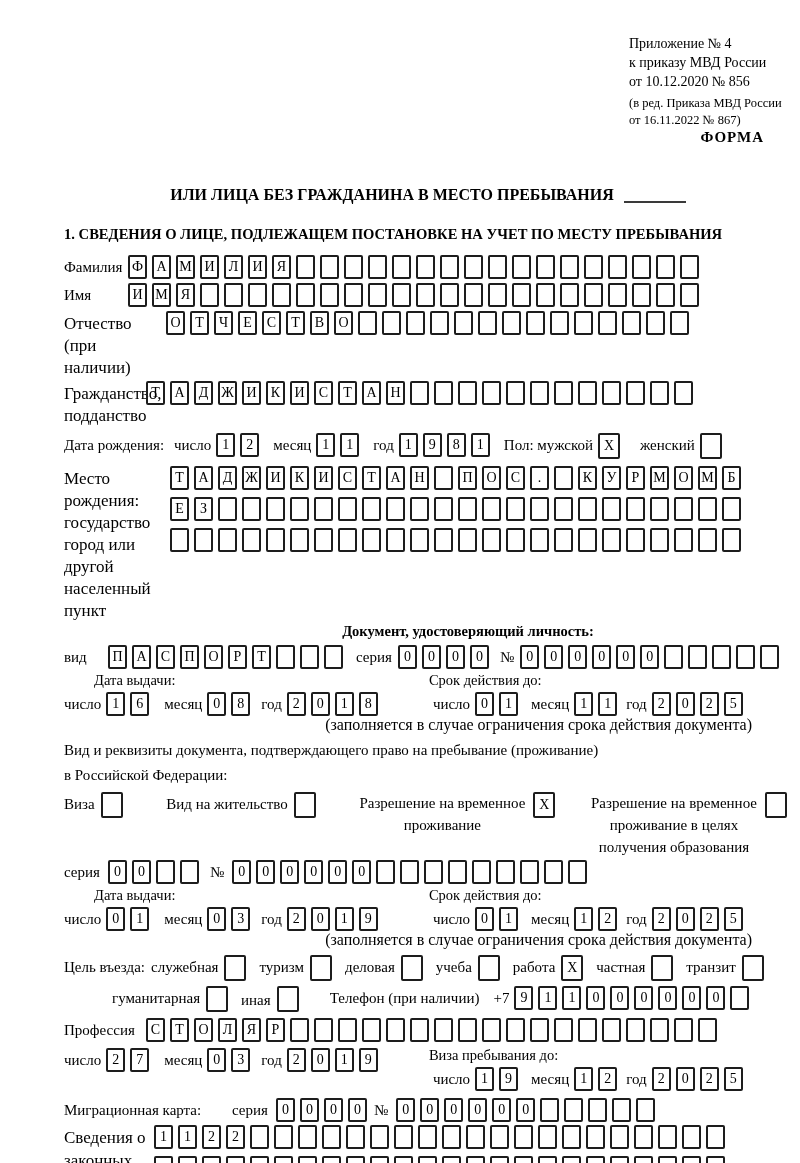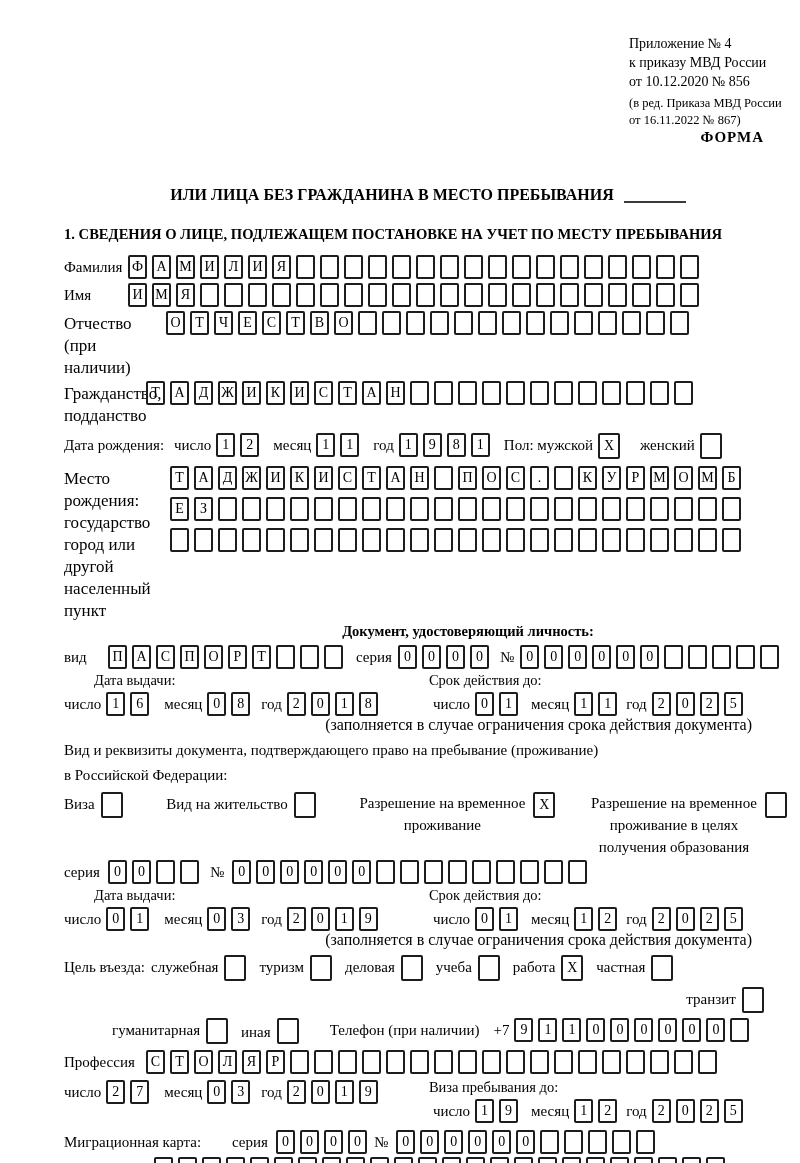--- a/index.html
+++ b/index.html
@@ -551,21 +551,21 @@
         <span class="boxes lg">
           <span class="cb">X</span>
         </span>
       </span>
     <span class="opt">
         <span class="olbl">частная</span>
         <span class="boxes lg">
           <span class="cb">&nbsp;</span>
         </span>
       </span>
-    <span class="opt" style="margin-right:0;margin-top:32px;">
+    <span class="opt" style="margin-right:0;">
         <span class="olbl">транзит</span>
         <span class="boxes lg">
           <span class="cb">&nbsp;</span>
         </span>
       </span>
   </div>
 
   <div class="row" style="padding-left:48px;margin-bottom:6px;">
     <span class="opt">
         <span class="olbl">гуманитарная</span>

